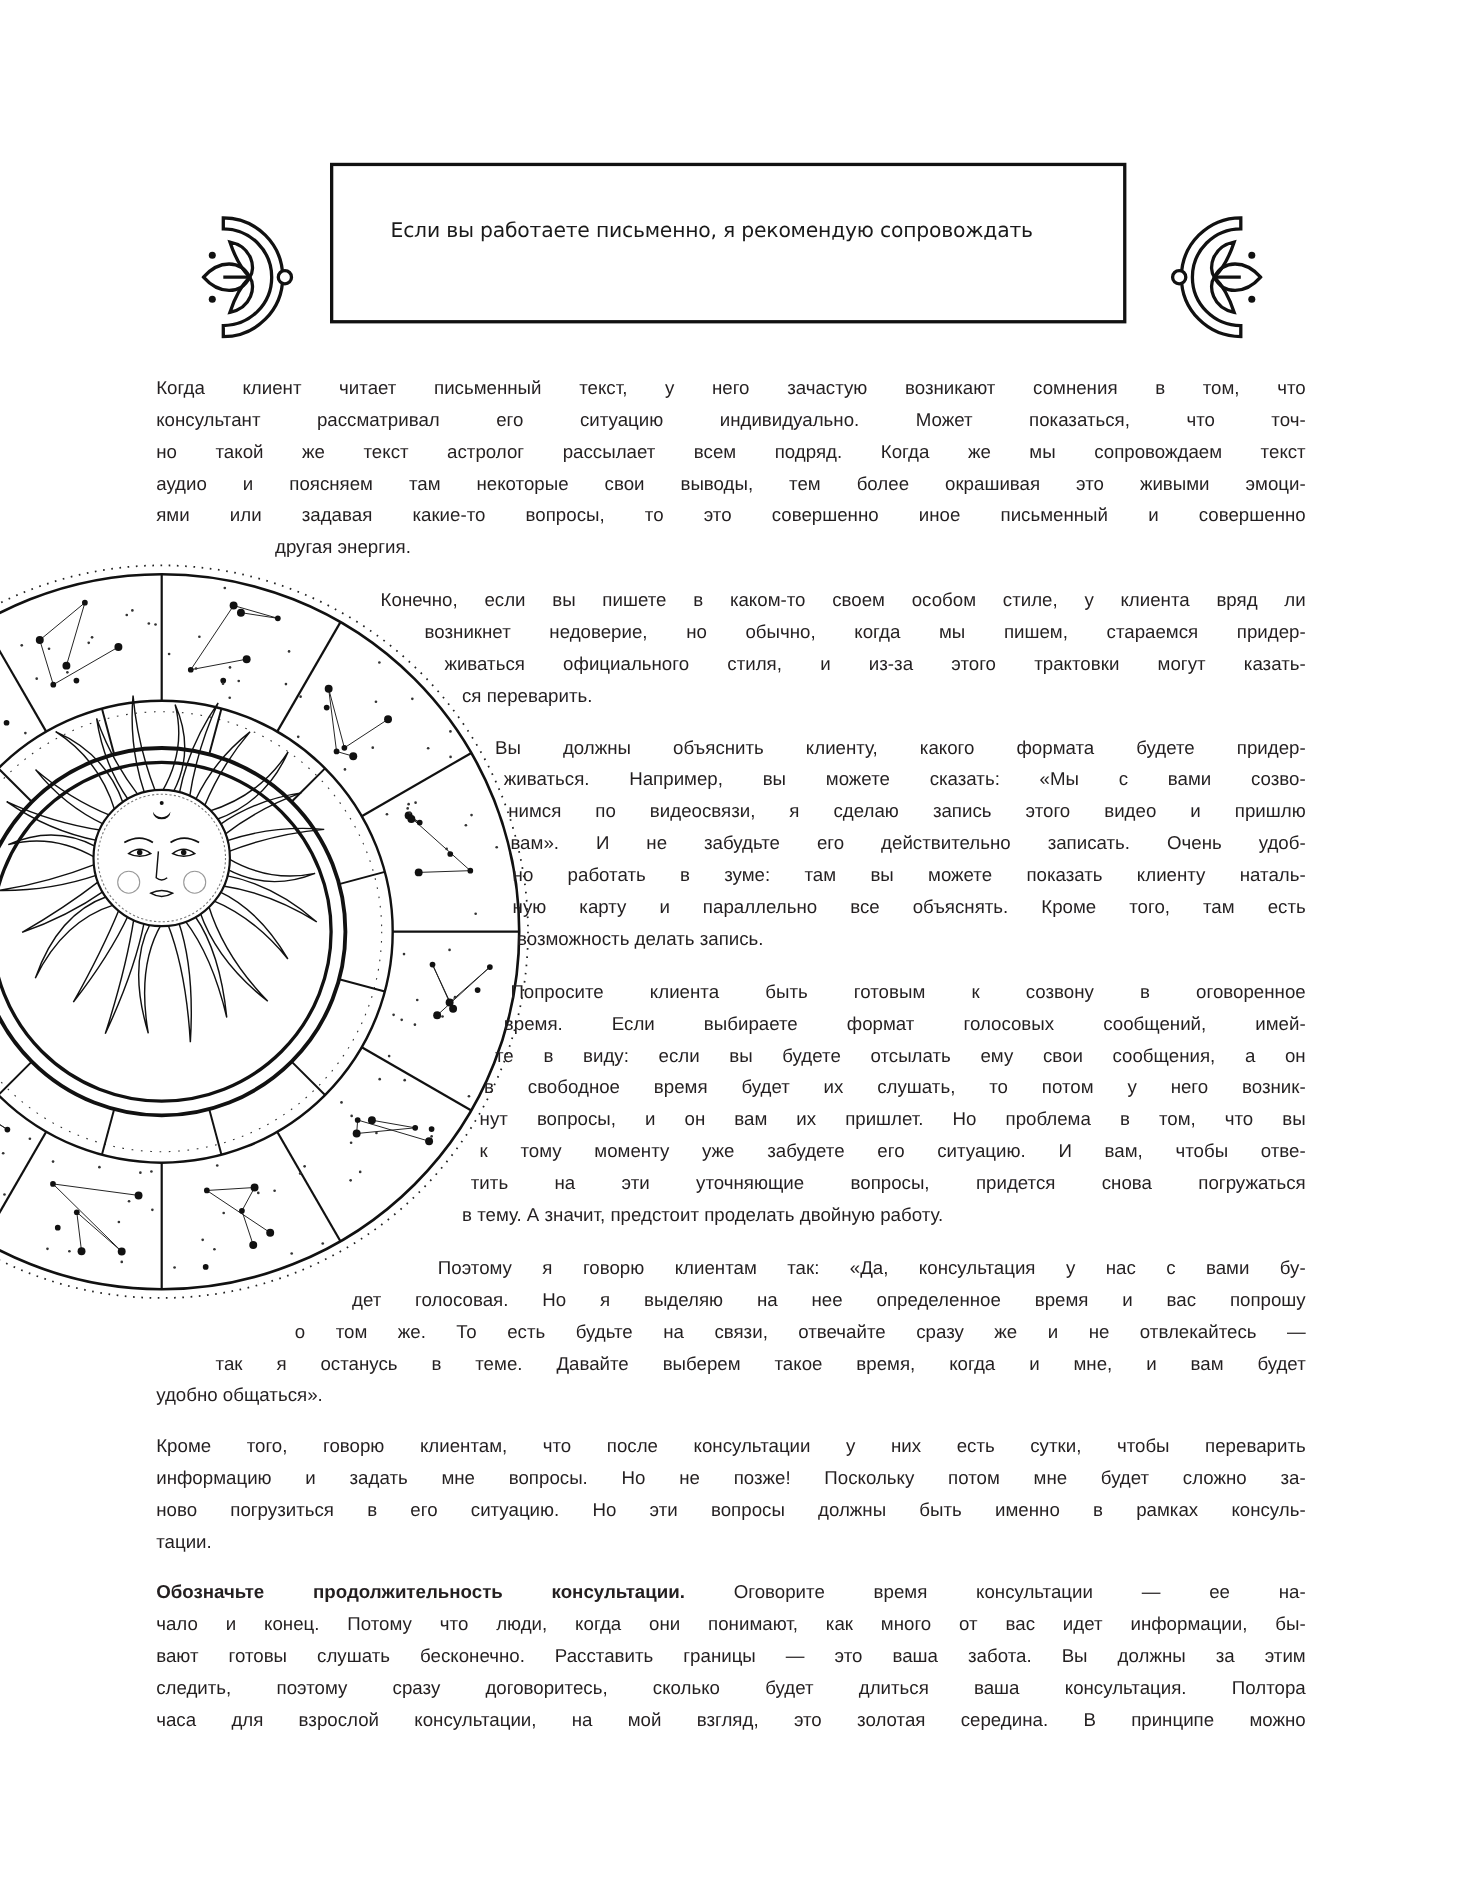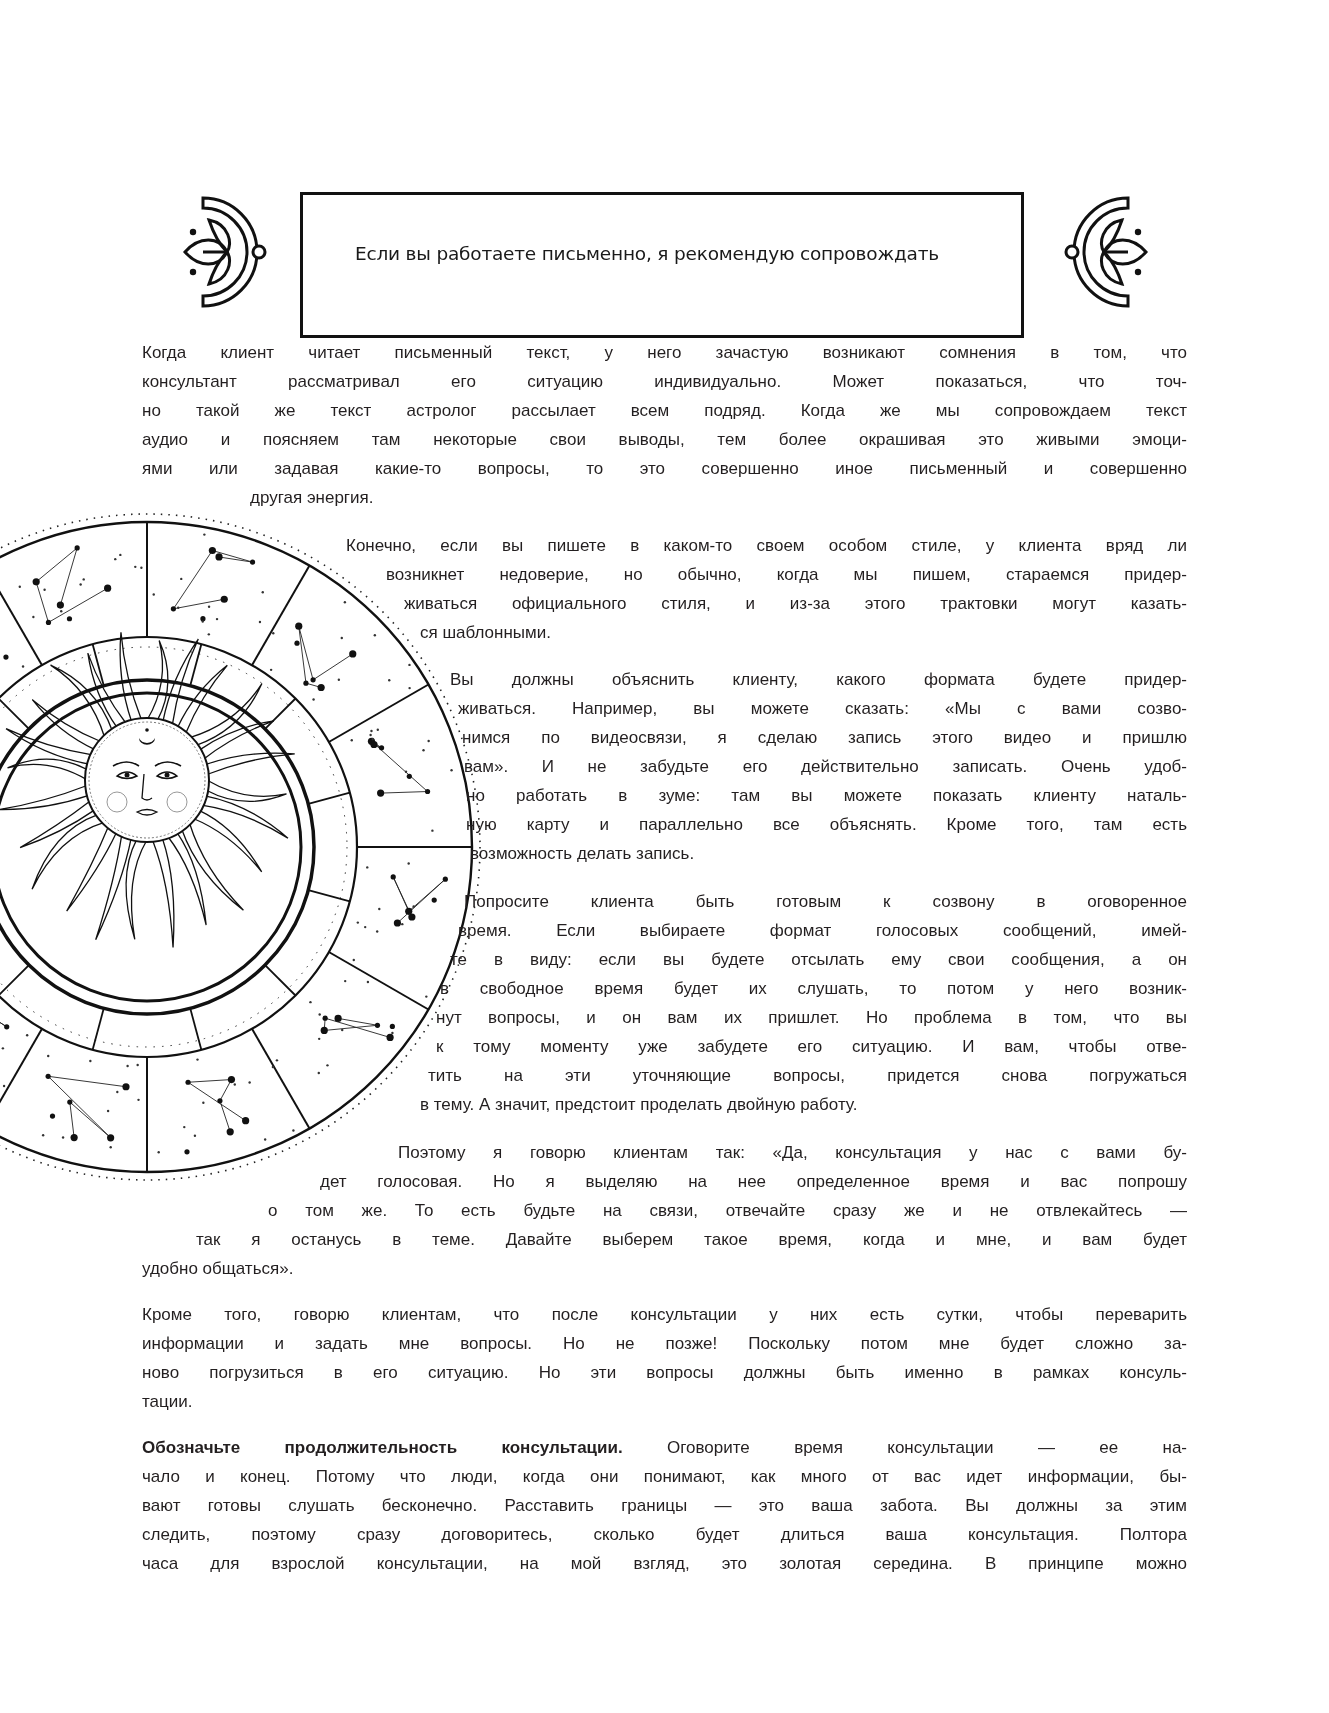--- a/index.html
+++ b/index.html
@@ -1,19 +1,19 @@
 <!DOCTYPE html>
 <html><head>
 <meta charset="utf-8">
 <style>
   html, body { margin: 0; padding: 0; background: #ffffff; }
   body { width: 1329px; height: 1713px; position: relative; overflow: hidden;
          font-family: "Liberation Sans", sans-serif; color: #231f20; }
   .callout { position: absolute; left: 300px; top: 148px; width: 724px; height: 146px;
-             border: 3px solid #111; box-sizing: border-box; margin-top: 44px; }
+             border: 3px solid #111; box-sizing: border-box; }
   .callout-text { position: absolute; left: 52px; top: 42px; right: 20px;
                   font-family: "DejaVu Sans", sans-serif; font-size: 18.5px; line-height: 34px;
                   color: #1a1a1a; letter-spacing: -0.2px; }
   .ornament { position: absolute; width: 90px; height: 112px; }
   .orn-left { left: 183px; top: 196px; }
   .orn-right { left: 1058px; top: 196px; }
   .wheel { position: absolute; left: 0; top: 500px; width: 500px; height: 700px; }
   .p { position: absolute; font-size: 17px; line-height: 29.3px; color: #231f20;
        white-space: nowrap; }
   .j { text-align: justify; text-align-last: justify; display: block; }
@@ -388,21 +388,21 @@
 <div>
   <div class="p" style="left:346px; top:531px; width:841px;">
       <span class="j">Конечно, если вы пишете в каком-то своем особом стиле, у клиента вряд ли</span>
     </div>
   <div class="p" style="left:386px; top:560px; width:801px;">
       <span class="j">возникнет недоверие, но обычно, когда мы пишем, стараемся придер-</span>
     </div>
   <div class="p" style="left:404px; top:589px; width:783px;">
       <span class="j">живаться официального стиля, и из-за этого трактовки могут казать-</span>
     </div>
-  <div class="p" style="left:420px; top:618px;"><span>ся шаблонными.</span></div>
+  <div class="p" style="left:420px; top:618px;"><span>ся переварить.</span></div>
 </div>
 
 <div>
   <div class="p" style="left:450px; top:665px; width:737px;">
       <span class="j">Вы должны объяснить клиенту, какого формата будете придер-</span>
     </div>
   <div class="p" style="left:458px; top:694px; width:729px;">
       <span class="j">живаться. Например, вы можете сказать: «Мы с вами созво-</span>
     </div>
   <div class="p" style="left:462px; top:723px; width:725px;">
@@ -459,21 +459,21 @@
       <span class="j">так я останусь в теме. Давайте выберем такое время, когда и мне, и вам будет</span>
     </div>
   <div class="p" style="left:142px; top:1254px;"><span>удобно общаться».</span></div>
 </div>
 
 <div>
   <div class="p" style="left:142px; top:1300px; width:1045px;">
       <span class="j">Кроме того, говорю клиентам, что после консультации у них есть сутки, чтобы переварить</span>
     </div>
   <div class="p" style="left:142px; top:1329px; width:1045px;">
-      <span class="j">информации и задать мне вопросы. Но не позже! Поскольку потом мне будет сложно за-</span>
+      <span class="j">информацию и задать мне вопросы. Но не позже! Поскольку потом мне будет сложно за-</span>
     </div>
   <div class="p" style="left:142px; top:1358px; width:1045px;">
       <span class="j">ново погрузиться в его ситуацию. Но эти вопросы должны быть именно в рамках консуль-</span>
     </div>
   <div class="p" style="left:142px; top:1387px;"><span>тации.</span></div>
 </div>
 
 <div>
   <div class="p" style="left:142px; top:1433px; width:1045px;">
     <span class="j"><b>Обозначьте продолжительность консультации.</b><span> Оговорите время консультации — ее на-</span></span>

